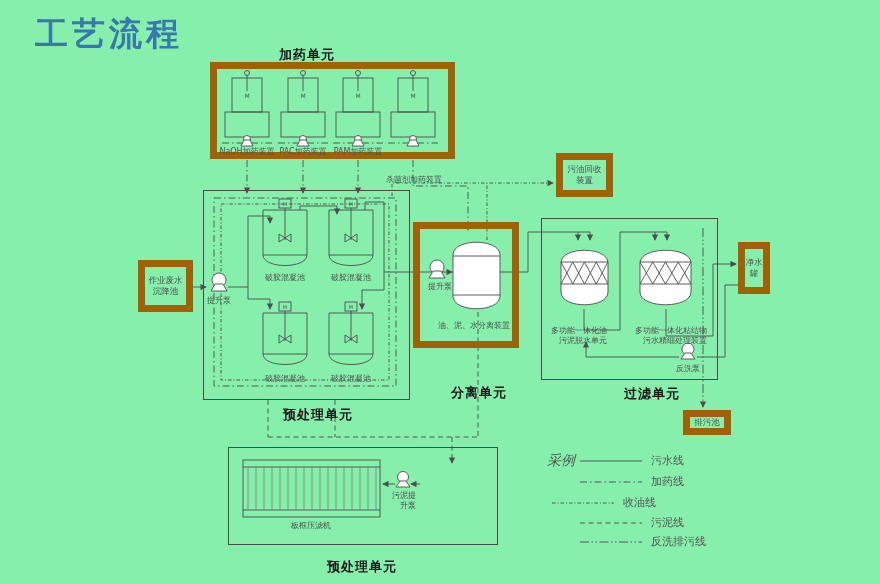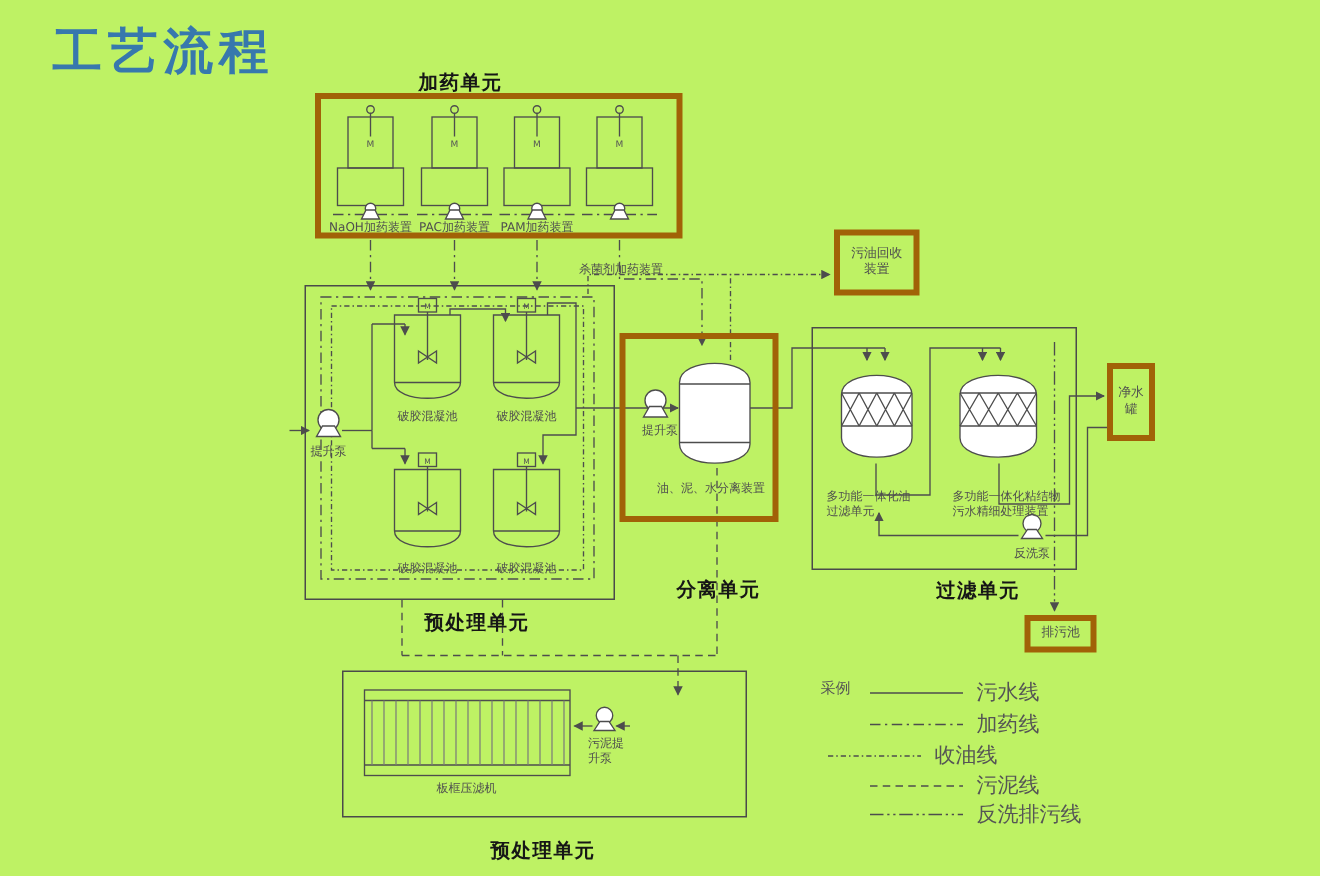--- a/index.html
+++ b/index.html
@@ -1,41 +1,41 @@
 <!DOCTYPE html>
 <html><head>
 <meta charset="utf-8">
 <style>
   html,body{margin:0;padding:0;background:#fff;}
-  .stage{position:relative;width:880px;height:584px;background:#bef264;overflow:hidden;
+  .stage{position:relative;width:880px;height:584px;background:#86efac;overflow:hidden;
          font-family:"DejaVu Sans",sans-serif;}
   .title{position:absolute;left:35px;top:12px;font-size:33px;font-weight:800;
          color:#3778ad;letter-spacing:4px;}
   svg{position:absolute;left:0;top:0;}
   .ln{stroke:#4d4d4d;stroke-width:0.9;fill:none;}
   .thin{stroke:#7a7a7a;stroke-width:0.8;fill:none;}
   .dd{stroke-dasharray:7 3 1.5 3;}
   .do{stroke-dasharray:3.5 2 1 2;}
   .ds{stroke-dasharray:5 3.5;}
   .db{stroke-dasharray:9 2.5 1.5 2.5 1.5 2.5;}
   .wh{fill:#ffffff;}
   .mtxt{font-size:6px;fill:#555;stroke:none;text-anchor:middle;font-family:"DejaVu Sans",sans-serif;}
   .mtxt2{font-size:5px;fill:#555;stroke:none;text-anchor:middle;font-family:"DejaVu Sans",sans-serif;}
-  .box{position:absolute;border:4px solid #a16207;box-sizing:border-box;}
+  .box{position:absolute;border:7px solid #a16207;box-sizing:border-box;}
   .unitbox{position:absolute;border:1.3px solid #4a4a4a;box-sizing:border-box;}
   .boxlbl{display:flex;align-items:center;justify-content:center;width:100%;height:100%;
           font-size:8.5px;color:#4f4f4f;white-space:pre-line;text-align:center;line-height:1.35;}
   .lbl{position:absolute;font-size:8px;color:#4f4f4f;white-space:pre-line;line-height:1.3;
-       transform:translateX(-50%);text-align:left;}
+       transform:translateX(-50%);text-align:right;}
   .utitle{position:absolute;font-size:13px;font-weight:bold;color:#161616;
           transform:translateX(-50%);letter-spacing:1px;white-space:nowrap;}
   .legend-row{position:absolute;display:flex;align-items:center;gap:7px;}
   .legend-row .sample{position:static;}
-  .legend-row .llabel{font-size:14px;color:#555;white-space:nowrap;}
-  .legend-title{position:absolute;font-size:10px;color:#555;}
+  .legend-row .llabel{font-size:11px;color:#555;white-space:nowrap;}
+  .legend-title{position:absolute;font-size:14px;color:#555;font-style:italic;}
 </style>
 </head>
 <body>
 
 <div class="stage">
 
   <div class="title">工艺流程</div>
 
   <svg width="880" height="584" viewBox="0 0 880 584">
     <defs>
@@ -204,20 +204,24 @@
       <path class="thin" d="M248 467V510M256 467V510M264 467V510M272 467V510M280 467V510M288 467V510M296 467V510M304 467V510M312 467V510M320 467V510M328 467V510M336 467V510M344 467V510M352 467V510M360 467V510M368 467V510M376 467V510"></path>
     </g>
   </svg>
 
   <div class="box" style="left:210px;top:62px;width:245px;height:97px;"></div>
   <div class="unitbox" style="left:203px;top:190px;width:207px;height:210px;"></div>
   <div class="box" style="left:413px;top:222px;width:106px;height:126px;"></div>
   <div class="unitbox" style="left:541px;top:218px;width:177px;height:162px;"></div>
   <div class="unitbox" style="left:228px;top:447px;width:270px;height:98px;"></div>
 
+  <div class="box" style="left:138px;top:260px;width:55px;height:52px;">
+    <div class="boxlbl">作业废水
+沉降池</div>
+  </div>
   <div class="box" style="left:556px;top:153px;width:57px;height:44px;">
     <div class="boxlbl">污油回收
 装置</div>
   </div>
   <div class="box" style="left:738px;top:242px;width:32px;height:52px;">
     <div class="boxlbl">净水罐</div>
   </div>
   <div class="box" style="left:683px;top:410px;width:48px;height:25px;">
     <div class="boxlbl">排污池</div>
   </div>
@@ -236,21 +240,21 @@
   <div class="lbl" style="left:219px;top:296px;">提升泵</div>
   <div class="lbl" style="left:285px;top:273px;">破胶混凝池</div>
   <div class="lbl" style="left:351px;top:273px;">破胶混凝池</div>
   <div class="lbl" style="left:285px;top:374px;">破胶混凝池</div>
   <div class="lbl" style="left:351px;top:374px;">破胶混凝池</div>
 
   <div class="lbl" style="left:440px;top:282px;">提升泵</div>
   <div class="lbl" style="left:474px;top:321px;">油、泥、水分离装置</div>
 
   <div class="lbl" style="left:579px;top:326px;">多功能一体化油
-过滤单元</div>
+污泥脱水单元</div>
   <div class="lbl" style="left:671px;top:326px;">多功能一体化粘结物
 污水精细处理装置</div>
   <div class="lbl" style="left:688px;top:364px;">反洗泵</div>
 
   <div class="lbl" style="left:311px;top:521px;">板框压滤机</div>
   <div class="lbl" style="left:404px;top:491px;">污泥提
 升泵</div>
 
   <div class="legend-title" style="left:547px;top:452px;">采例</div>
 

